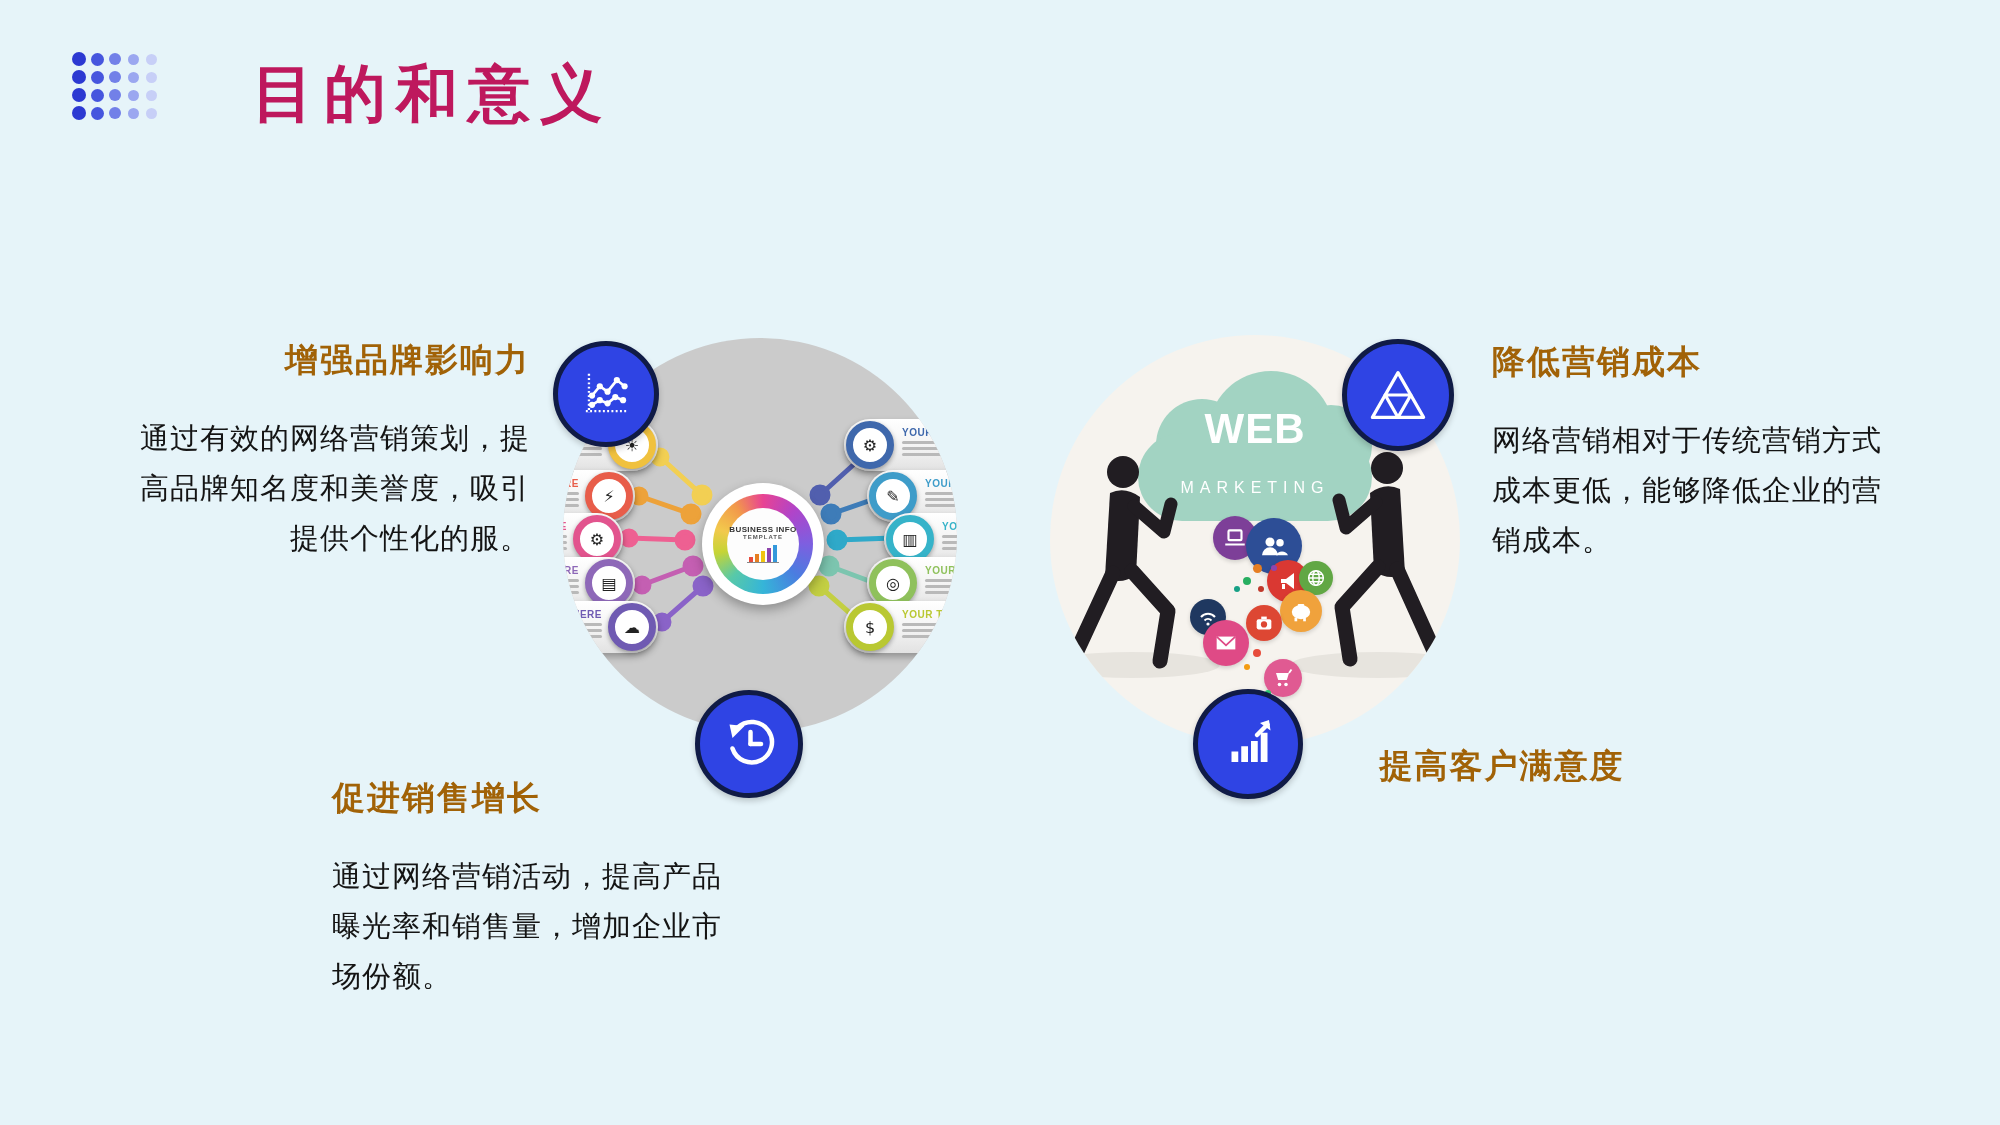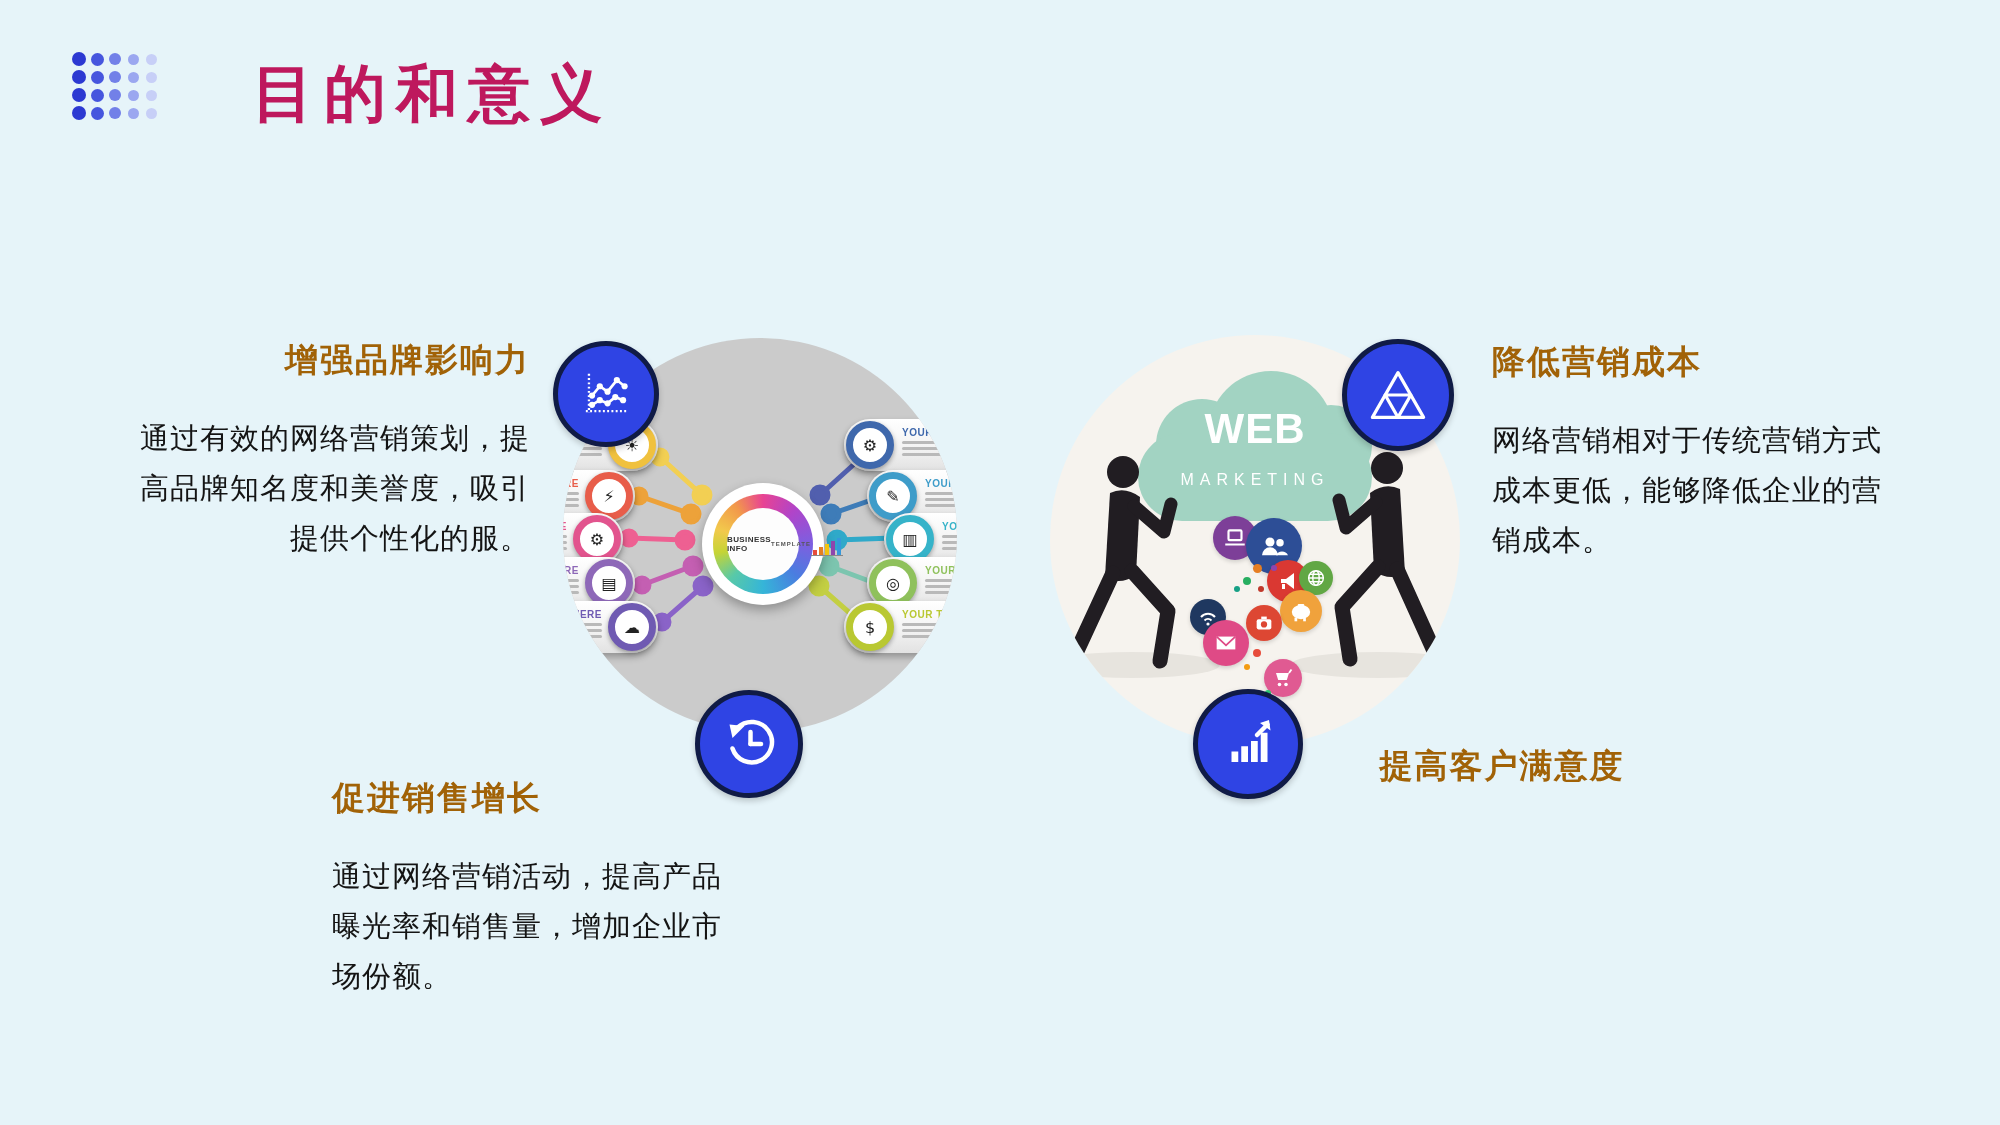--- a/index.html
+++ b/index.html
@@ -48,21 +48,21 @@
   .pill .ln{display:block;height:3px;background:#b9b9b9;margin-top:3px;border-radius:2px;}
   .pill .ln.s{width:70%;}
   .pill.pl .ln{margin-left:auto;}
   
   .hub-outer{position:absolute;left:139px;top:145px;width:122px;height:122px;border-radius:50%;
              background:#fff;box-shadow:0 5px 12px rgba(0,0,0,.3);}
   .hub-ring{position:absolute;left:11px;top:11px;width:100px;height:100px;border-radius:50%;
             background:conic-gradient(#e84393,#b044c9 12%,#7d5fe0 25%,#4a7de0 37%,#35b5d8 50%,
                        #58c9a8 62%,#c6d435 72%,#f2c94c 80%,#f2994a 90%,#e84393);}
   .hub-inner{position:absolute;left:14px;top:14px;width:72px;height:72px;border-radius:50%;background:#fdfdfd;
-             display:flex;flex-direction:row;align-items:center;}
+             display:flex;flex-direction:column;align-items:center;justify-content:center;}
   .hub-t1{font-family:"Liberation Sans",sans-serif;font-size:8px;font-weight:700;color:#333;letter-spacing:.4px;}
   .hub-t2{font-family:"Liberation Sans",sans-serif;font-size:6px;font-weight:700;color:#555;letter-spacing:1px;}
   .hub-bars{display:flex;align-items:flex-end;gap:2px;margin-top:4px;height:18px;border-bottom:1px solid #888;padding:0 2px;}
   .hub-bars i{display:block;width:4px;}
 
   
   .badge{position:absolute;border-radius:50%;background:#2f44e4;border:5px solid #101b46;
          display:flex;align-items:center;justify-content:center;box-shadow:0 3px 6px rgba(0,0,0,.2);}
   .badge-chart{left:553px;top:341px;width:96px;height:96px;}
   .badge-history{left:695px;top:690px;width:98px;height:98px;}
@@ -74,21 +74,21 @@
                 background:#f6f3ee;overflow:hidden;}
   .cloud{position:absolute;left:88px;top:36px;width:234px;height:150px;}
   .cloud i{position:absolute;background:#a2d3c2;border-radius:50%;}
   .cloud .base{left:0;top:62px;width:234px;height:88px;border-radius:44px;}
   .cloud .b1{left:18px;top:28px;width:92px;height:92px;}
   .cloud .b2{left:70px;top:0;width:126px;height:126px;}
   .cloud .b3{left:152px;top:34px;width:82px;height:82px;}
   .cloud-txt{position:absolute;left:0;top:28px;width:234px;text-align:center;
              font-family:"Liberation Sans",sans-serif;color:#fff;}
   .cloud-web{font-size:42px;font-weight:800;letter-spacing:1px;line-height:60px;}
-  .cloud-mkt{font-size:16px;font-weight:400;letter-spacing:6px;margin-top:12px;}
+  .cloud-mkt{font-size:16px;font-weight:400;letter-spacing:6px;margin-top:20px;}
   .figures{position:absolute;left:0;top:0;}
   .bubble{position:absolute;border-radius:50%;display:flex;align-items:center;justify-content:center;
           box-shadow:0 2px 4px rgba(0,0,0,.15);}
   .dot{position:absolute;border-radius:50%;}
 </style>
 </head>
 <body>
 
 <div class="slide">
 

